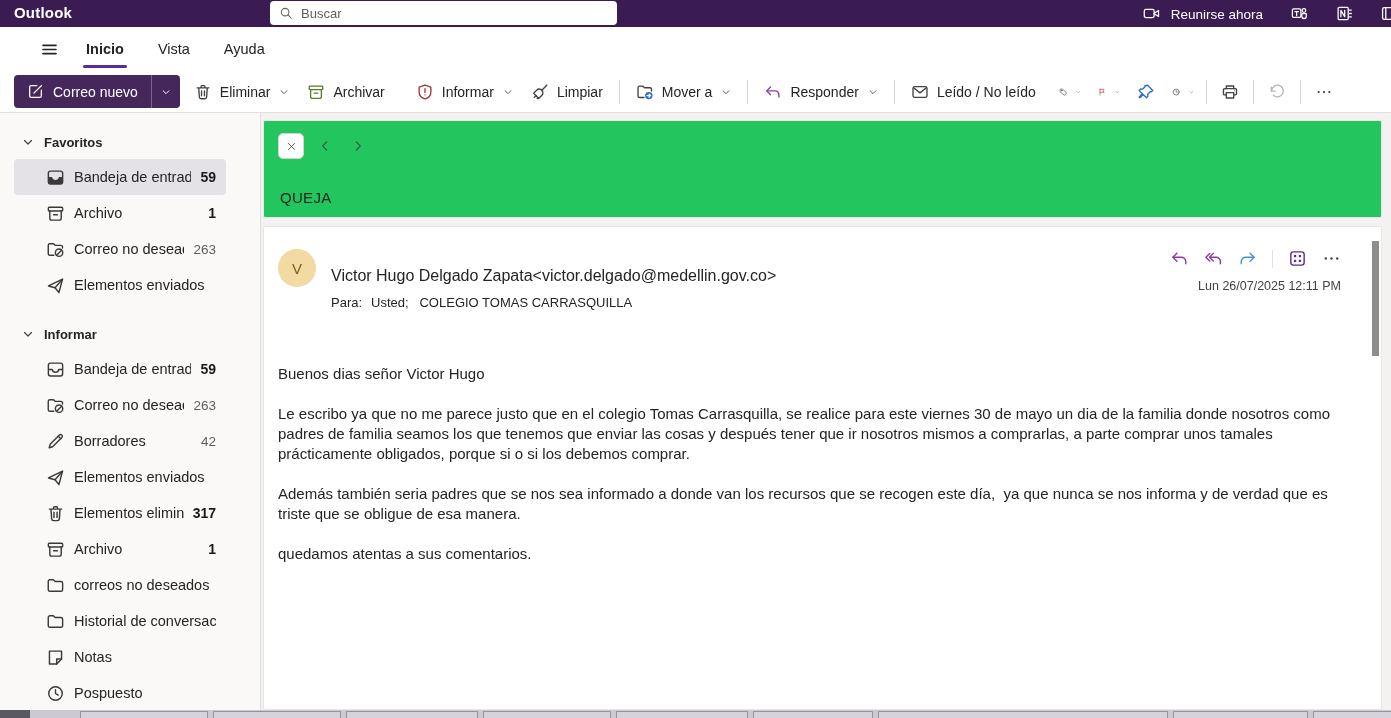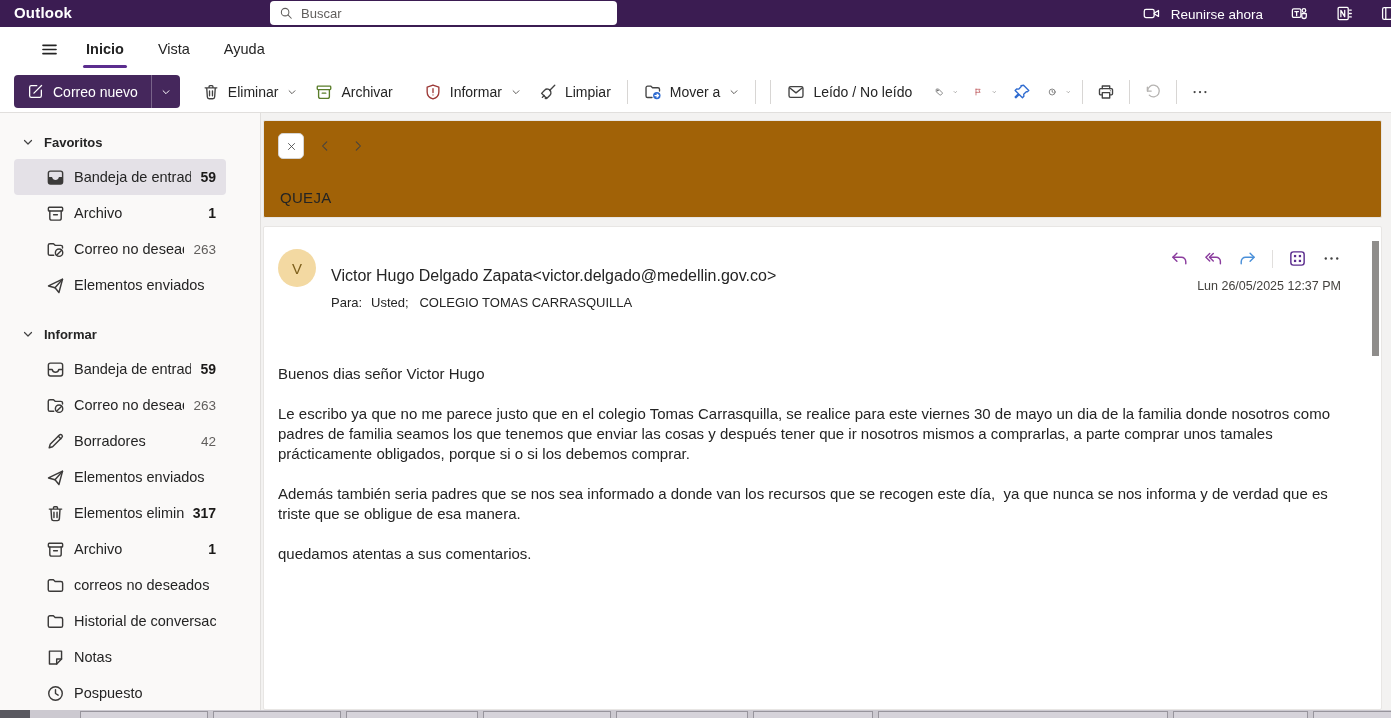--- a/index.html
+++ b/index.html
@@ -33,21 +33,21 @@
   .tab { position:relative; font-size:14.5px; color:#242424; background:none; border:none;
     margin-right:30px; padding:4px 2px; cursor:pointer; font-family:"Liberation Sans", sans-serif; }
   .tab.active { font-weight:bold; }
   .tab.active::after { content:""; position:absolute; left:-1px; right:-1px; bottom:-7px; height:3px;
     border-radius:2px; background:#5b2d8e; }
 
   
   .toolbar { height:42px; background:#fff; border-bottom:1px solid #e1dfdd; display:flex;
     align-items:center; padding-left:14px; flex:0 0 42px; }
   .split { display:flex; background:#45275c; border-radius:4px; color:#fff; height:33px;
-    overflow:hidden; margin-right:13px; cursor:pointer; }
+    overflow:hidden; margin-right:5px; cursor:pointer; }
   .split-main { display:flex; align-items:center; gap:9px; padding:0 13px; font-size:14px; }
   .split-main svg { width:17px; height:17px; }
   .split-arrow { width:29px; display:flex; align-items:center; justify-content:center;
     border-left:1px solid rgba(255,255,255,.28); }
   .split-arrow svg { width:10px; height:10px; }
   .btn { display:flex; align-items:center; gap:8px; height:32px; padding:0 8px; border-radius:4px;
     font-size:14px; color:#242424; background:none; border:none; cursor:pointer;
     font-family:"Liberation Sans", sans-serif; margin:0 1px; }
   .btn svg.main-i { width:18px; height:18px; }
   .dd { width:10px; height:10px; color:#605e5c; margin-left:1px; }
@@ -69,21 +69,21 @@
   .fitem { display:flex; align-items:center; height:36px; margin:0 34px 0 14px; padding:0 10px 0 32px;
     border-radius:4px; font-size:14.5px; color:#242424; gap:9px; cursor:pointer; }
   .fitem.selected { background:#e4e1e7; }
   .fitem svg { width:19px; height:19px; color:#3b3a39; flex:none; }
   .fitem .label { flex:1; white-space:nowrap; overflow:hidden; }
   .fitem .count { font-size:13.5px; color:#605e5c; }
   .fitem .count.bold { color:#1b1a19; font-weight:bold; font-size:14px; }
 
   .reading { flex:1; background:#f3f2f1; border-left:1px solid #e1dfdd; display:flex;
     flex-direction:column; padding:7px 9px 0 2px; min-width:0; }
-  .subject-card { background:#a16207; border:1px solid #e8e6e4; height:98px; flex:0 0 98px;
+  .subject-card { background:#22c55e; border:1px solid #e8e6e4; height:98px; flex:0 0 98px;
     padding:12px 14px; position:relative; border-radius:2px; }
   .controls { display:flex; align-items:center; }
   .close-btn { width:26px; height:26px; border:1px solid #d6d4d2; border-radius:5px; background:#fff;
     display:flex; align-items:center; justify-content:center; color:#424242; cursor:pointer; }
   .close-btn svg { width:11px; height:11px; }
   .nav-btn { width:24px; height:24px; display:flex; align-items:center; justify-content:center;
     color:#424242; background:none; border:none; margin-left:9px; cursor:pointer; }
   .nav-btn svg { width:14px; height:14px; }
   .subject { position:absolute; left:16px; bottom:11px; font-size:15px; color:#242424; letter-spacing:.3px; }
 
@@ -362,20 +362,29 @@
           <use href="#ic-move"></use>
         </svg>
       <span>Mover a</span>
       <svg class="i dd">
           <use href="#ic-chevdown"></use>
         </svg>
     </button>
 
     <div class="sep"></div>
 
+    <button class="btn">
+      <svg class="i main-i c-purple">
+          <use href="#ic-reply"></use>
+        </svg>
+      <span>Responder</span>
+      <svg class="i dd">
+          <use href="#ic-chevdown"></use>
+        </svg>
+    </button>
 
     <div class="sep"></div>
 
     <button class="btn">
       <svg class="i main-i c-gray">
           <use href="#ic-envelope"></use>
         </svg>
       <span>Leído / No leído</span>
     </button>
 
@@ -597,21 +606,21 @@
               <svg class="i c-appspurple">
                   <use href="#ic-grid"></use>
                 </svg>
             </button>
             <button>
               <svg class="i c-gray">
                   <use href="#ic-dots"></use>
                 </svg>
             </button>
           </div>
-          <div class="msg-date">Lun 26/05/2025 12:37 PM</div>
+          <div class="msg-date">Lun 26/07/2025 12:11 PM</div>
         </div>
 
         <div class="msg-body">
           <p>Buenos dias señor Victor Hugo</p>
           <p>Le escribo ya que no me parece justo que en el colegio Tomas Carrasquilla, se realice para este viernes 30 de mayo un dia de la familia donde nosotros como padres de familia seamos los que tenemos que enviar las cosas y después tener que ir nosotros mismos a comprarlas, a parte comprar unos tamales prácticamente obligados, porque si o si los debemos comprar.</p>
           <p>Además también seria padres que se nos sea informado a donde van los recursos que se recogen este día,  ya que nunca se nos informa y de verdad que es triste que se obligue de esa manera.</p>
           <p>quedamos atentas a sus comentarios.</p>
         </div>
 
         <div class="scroll-thumb"></div>

